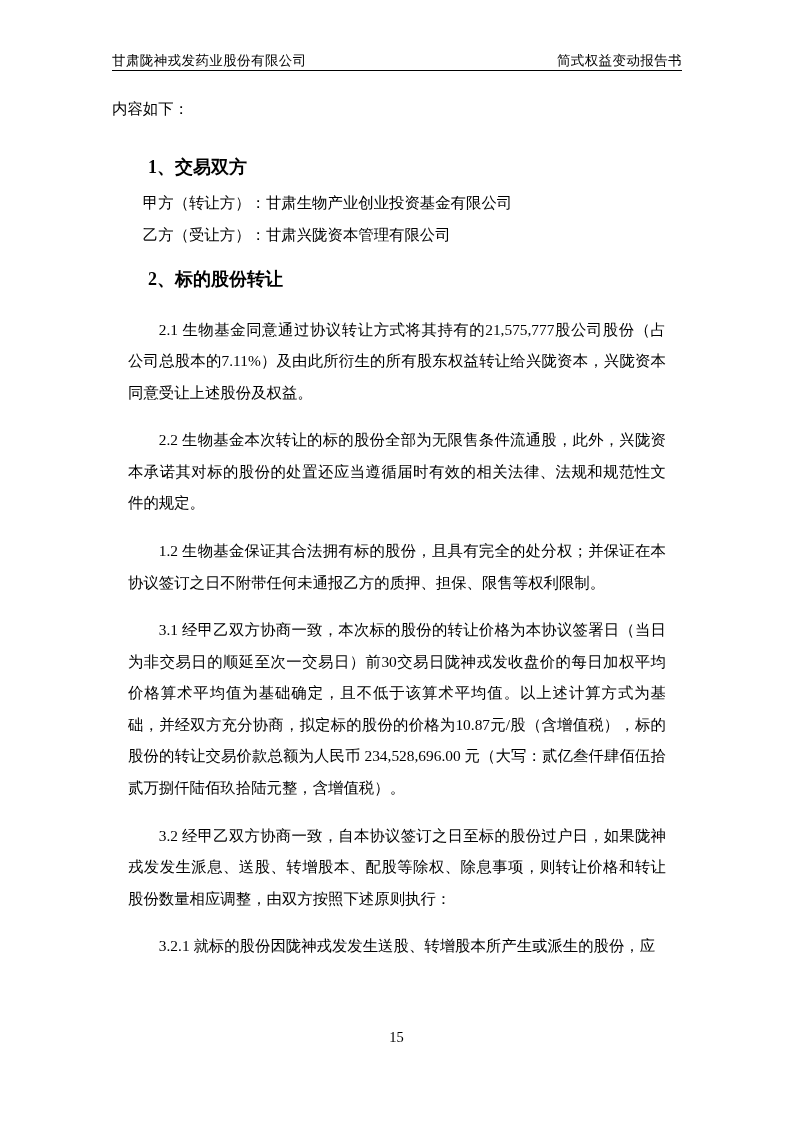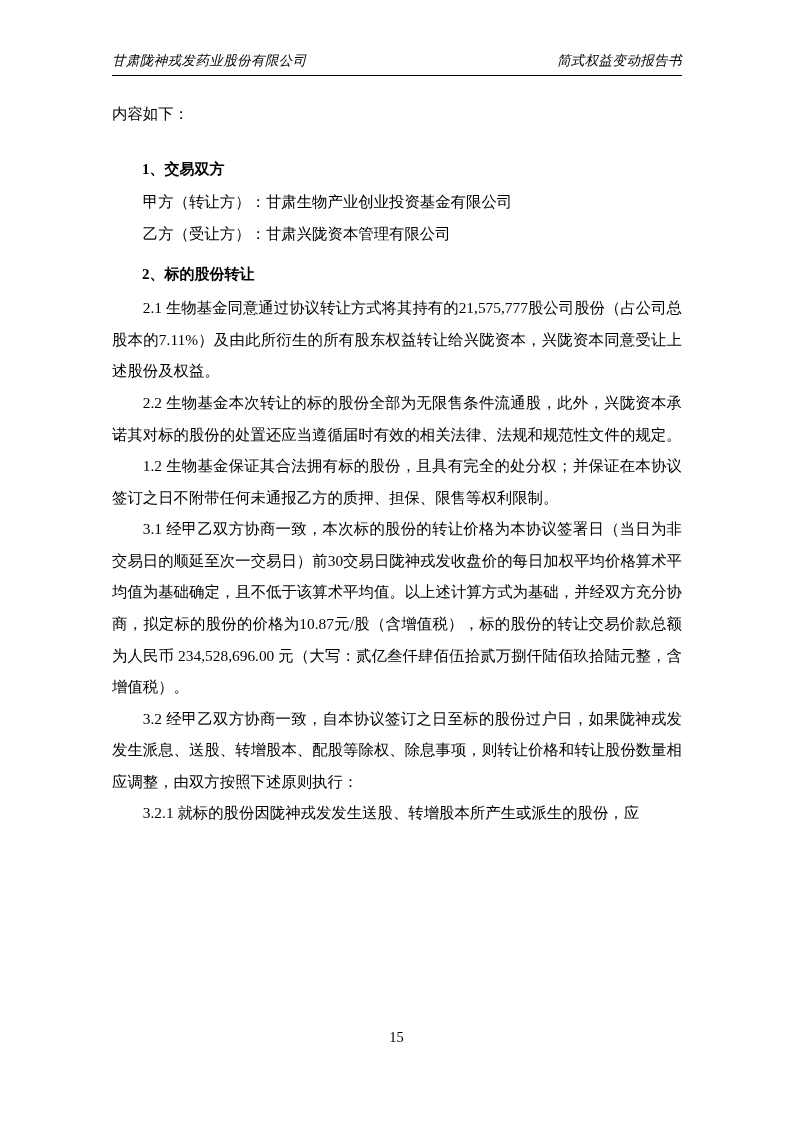--- a/index.html
+++ b/index.html
@@ -25,54 +25,52 @@
     left: 112px;
     top: 52px;
     width: 570px;
   }
   .header {
     display: flex;
     justify-content: space-between;
     align-items: baseline;
     font-size: 13.5px;
     letter-spacing: 0.4px;
-    padding-bottom: 5px;
     border-bottom: 1.6px solid #000;
-    font-style: italic;
   }
   .header-left, .header-right {
     white-space: nowrap;
   }
   .body-text {
     margin-top: 22px;
   }
   p {
     margin: 0 0 0 0;
     font-size: 15.4px;
     line-height: 2.05;
     text-align: justify;
     text-justify: inter-ideograph;
   }
   p.intro {
     margin-bottom: 24px;
   }
   h3.section {
-    font-size: 15px;
+    font-size: 18px;
     font-weight: bold;
     margin: 10px 0 2px 0;
     text-indent: 2em;
     line-height: 2.05;
   }
   p.party {
     text-indent: 2em;
     margin: 0;
   }
   p.para {
     text-indent: 2em;
-    margin: 0;
+    margin: 16px;
   }
   .pagenum {
     position: absolute;
     left: 0;
     right: 0;
     top: 1020px;
     text-align: center;
     font-size: 14.5px;
     margin-top: 9px;
   }

